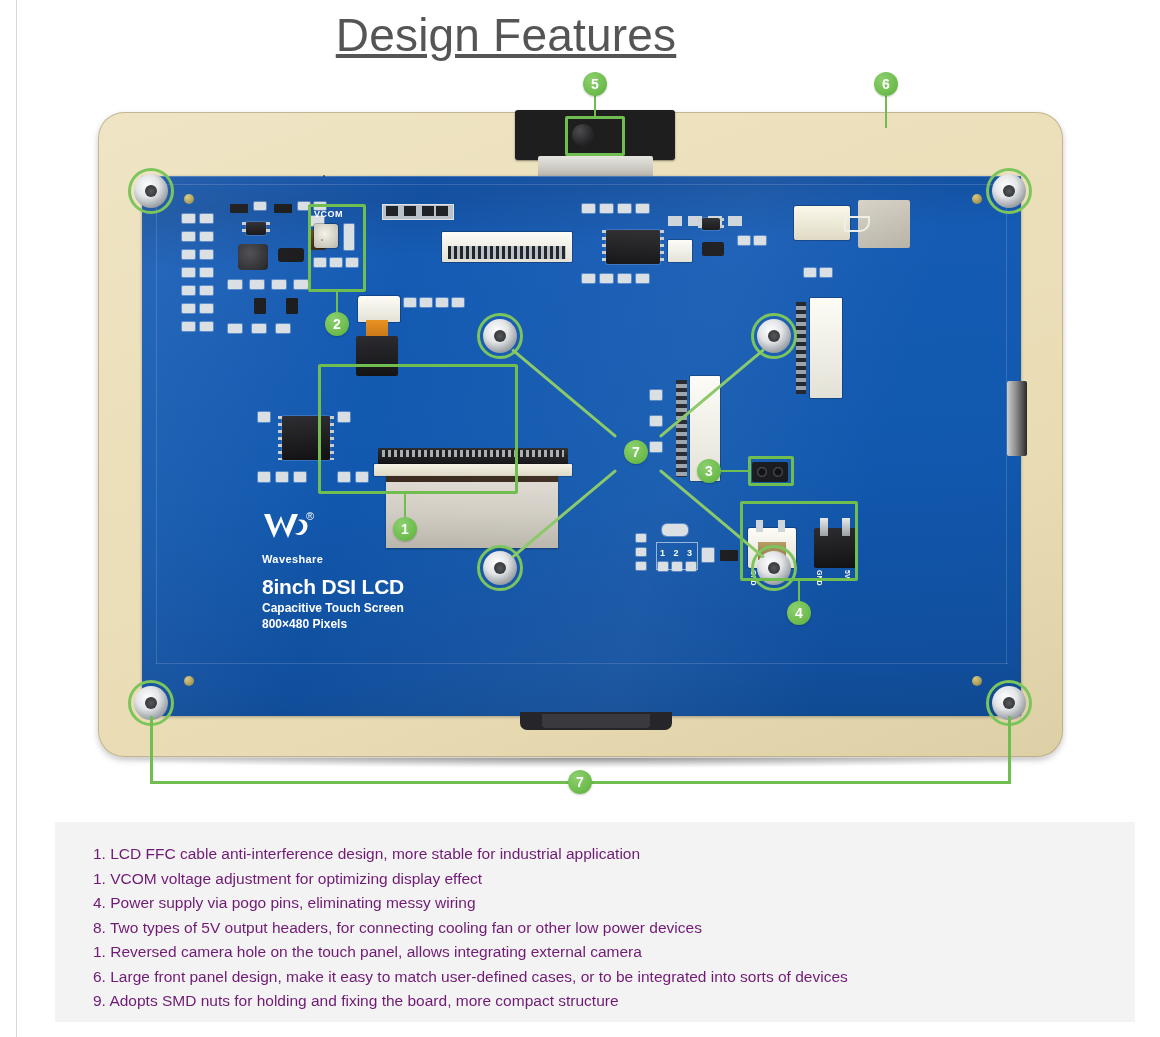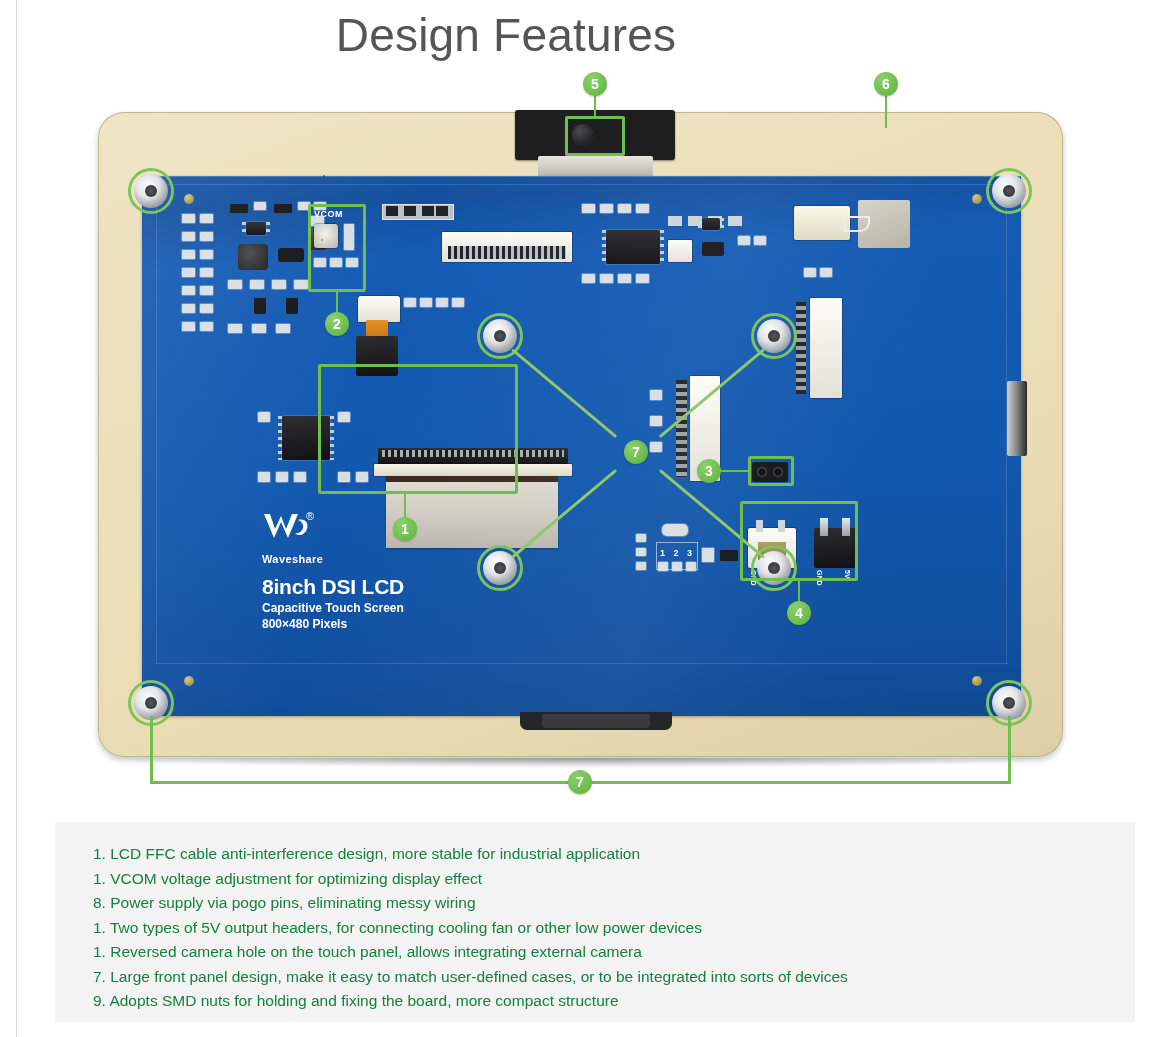--- a/index.html
+++ b/index.html
@@ -14,20 +14,21 @@
     position:absolute;left:16px;top:0;width:1px;height:1037px;
     background:#d8d8d8;
   }
   .page-title{
     position:absolute;left:0;top:8px;width:1012px;
     text-align:center;
     font-size:46px;
     font-weight:400;
     color:#555555;
     letter-spacing:0.2px;
+    text-decoration:underline;
   }
 
   
   .stage{
     position:absolute;left:60px;top:86px;width:1040px;height:730px;
     background:#ffffff;
   }
 
   
   .bezel{
@@ -147,21 +148,21 @@
 
   
   .features{
     position:absolute;left:55px;top:822px;width:1080px;height:200px;
     background:#f3f3f3;
   }
   .features ol{
     list-style:none;margin:0;padding:24px 0 0 38px;
   }
   .features li{
-    font-size:15.5px;color:#15803d;line-height:1.0;
+    font-size:15.5px;color:#701a75;line-height:1.0;
     margin-bottom:9px;white-space:nowrap;
   }
 </style>
 </head>
 <body>
 
 <div class="page-rail"></div>
 
 <div class="page-title">Design Features</div>
 
@@ -423,19 +424,19 @@
   <div class="lead" style="left:948px;top:630px;width:3px;height:68px;"></div>
   <div class="lead" style="left:90px;top:695px;width:861px;height:3px;"></div>
   <div class="badge" style="left:508px;top:684px;">7</div>
 
 </div>
 
 <div class="features">
   <ol>
     <li>1. LCD FFC cable anti-interference design, more stable for industrial application</li>
     <li>1. VCOM voltage adjustment for optimizing display effect</li>
-    <li>8. Power supply via pogo pins, eliminating messy wiring</li>
-    <li>1. Two types of 5V output headers, for connecting cooling fan or other low power devices</li>
+    <li>4. Power supply via pogo pins, eliminating messy wiring</li>
+    <li>8. Two types of 5V output headers, for connecting cooling fan or other low power devices</li>
     <li>1. Reversed camera hole on the touch panel, allows integrating external camera</li>
-    <li>7. Large front panel design, make it easy to match user-defined cases, or to be integrated into sorts of devices</li>
+    <li>6. Large front panel design, make it easy to match user-defined cases, or to be integrated into sorts of devices</li>
     <li>9. Adopts SMD nuts for holding and fixing the board, more compact structure</li>
   </ol>
 </div>
 
 </body></html>

